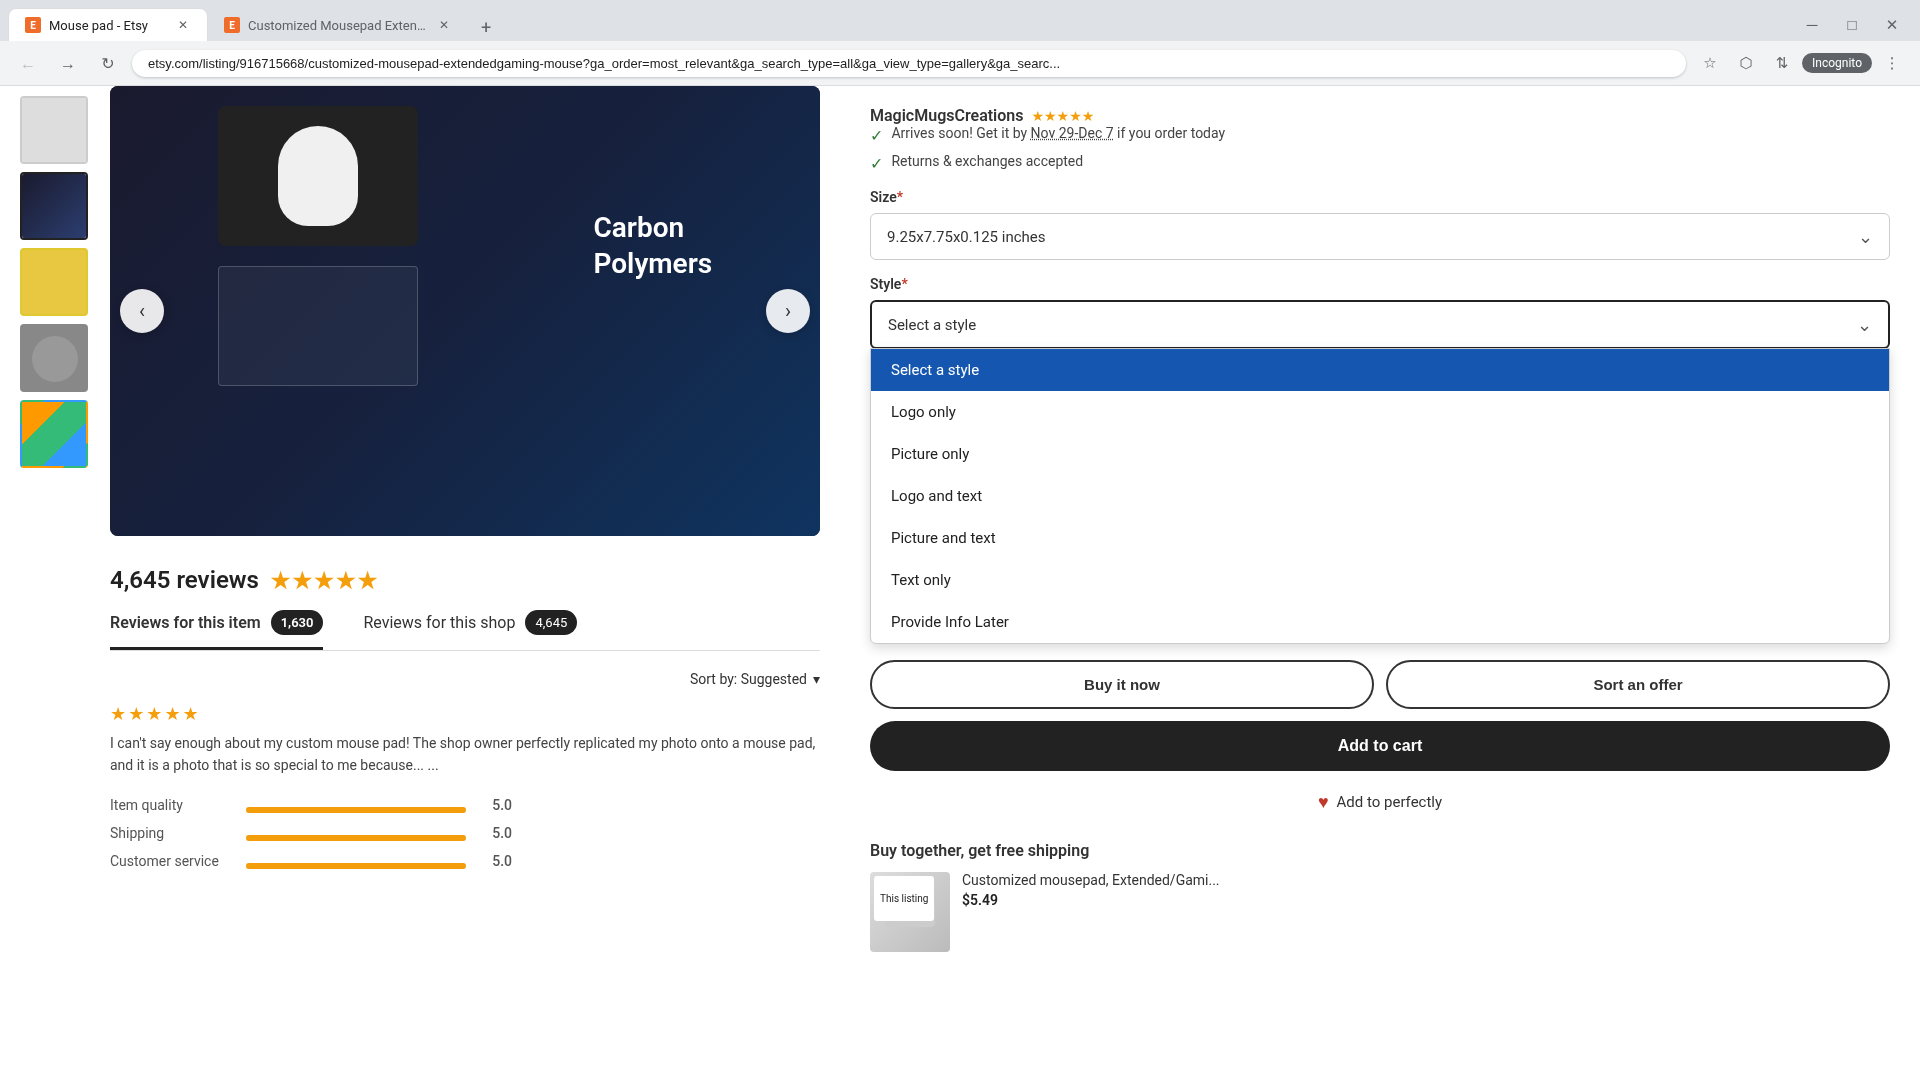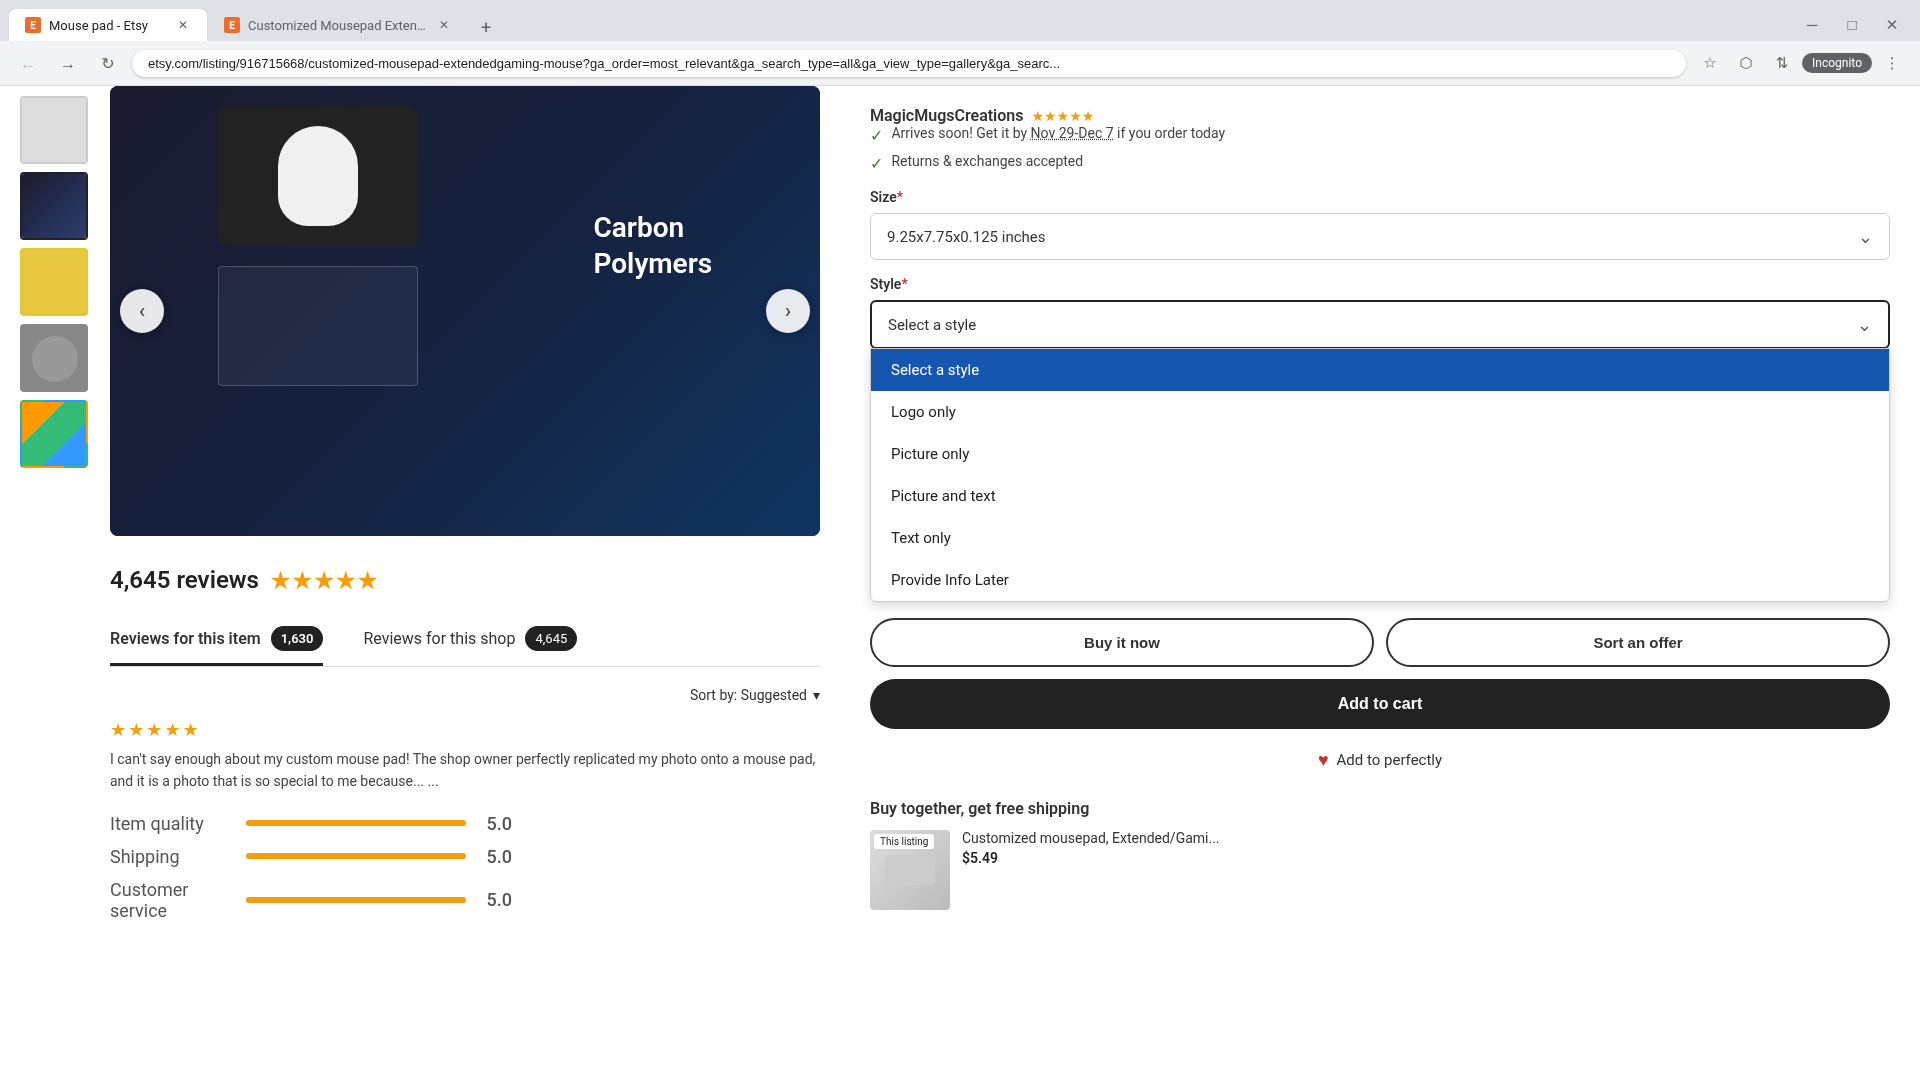--- a/index.html
+++ b/index.html
@@ -36,39 +36,39 @@
     .image-bg { position: absolute; inset: 0; background: linear-gradient(135deg, #1a1a2e 0%, #16213e 50%, #0f3460 100%); }
     .image-content { position: relative; z-index: 2; display: flex; align-items: center; justify-content: space-around; width: 100%; padding: 20px; }
     .mouse-pad-dark { width: 200px; height: 140px; background: #222; border-radius: 8px; display: flex; align-items: center; justify-content: center; }
     .mouse-white { width: 80px; height: 100px; background: #f0f0f0; border-radius: 40px 40px 30px 30px; }
     .brand-text { color: #fff; font-size: 28px; font-weight: 600; line-height: 1.3; }
     .nav-arrow { position: absolute; top: 50%; transform: translateY(-50%); width: 44px; height: 44px; background: rgba(255,255,255,0.9); border-radius: 50%; display: flex; align-items: center; justify-content: center; cursor: pointer; font-size: 20px; color: #333; box-shadow: 0 2px 8px rgba(0,0,0,0.2); z-index: 10; }
     .nav-arrow.left { left: 10px; }
     .nav-arrow.right { right: 10px; }
 
     .review-section { margin-top: 30px; padding: 0 0 0 90px; }
-    .review-count { font-size: 24px; font-weight: 600; color: #222; display: flex; align-items: center; gap: 12px; margin-bottom: 20px; }
+    .review-count { font-size: 24px; font-weight: 600; color: #222; display: flex; align-items: center; gap: 12px; margin-bottom: 4px; }
     .stars { color: #f59e0b; font-size: 22px; display: flex; gap: 2px; }
     .star { color: #f59e0b; }
 
     .review-tabs { display: flex; gap: 0; border-bottom: 1px solid #ddd; margin-bottom: 20px; }
     .review-tab { display: flex; align-items: center; gap: 10px; padding: 12px 0; margin-right: 40px; cursor: pointer; font-size: 16px; color: #333; border-bottom: 3px solid transparent; }
     .review-tab.active { border-bottom-color: #222; font-weight: 600; }
     .tab-badge { background: #222; color: #fff; border-radius: 20px; padding: 5px 10px; font-size: 13px; }
 
     .sort-bar { display: flex; justify-content: flex-end; margin-bottom: 16px; }
     .sort-select { display: flex; align-items: center; gap: 6px; font-size: 14px; color: #333; cursor: pointer; }
 
     .review-item { margin-bottom: 20px; }
     .review-stars { display: flex; gap: 2px; margin-bottom: 8px; }
     .review-text { font-size: 14px; color: #444; line-height: 1.6; }
     .review-more { color: #333; cursor: pointer; }
 
     .rating-breakdown { margin-top: 10px; }
-    .rating-row { display: flex; align-items: center; gap: 16px; margin-bottom: 12px; font-size: 18px; color: #555; }
+    .rating-row { display: flex; align-items: flex-end; gap: 16px; margin-bottom: 12px; font-size: 14px; color: #555; }
     .rating-label { width: 120px; }
     .rating-bar-container { flex: 1; max-width: 220px; height: 6px; background: #e0e0e0; border-radius: 3px; }
     .rating-bar { height: 100%; background: #f59e0b; border-radius: 3px; }
     .rating-value { width: 30px; text-align: right; font-weight: 500; }
 
     
     .right-panel { flex: 1; padding: 20px 30px; overflow: hidden; }
 
     .shop-info { display: flex; align-items: center; gap: 8px; margin-bottom: 0; }
     .shop-name { font-size: 16px; font-weight: 600; color: #333; }
@@ -299,20 +299,23 @@
           <div class="dropdown-item selected">
             <span>Select a style</span>
           </div>
           <div class="dropdown-item">
             <span>Logo only</span>
           </div>
           <div class="dropdown-item">
             <span>Picture only</span>
           </div>
           <div class="dropdown-item">
+            <span>Logo and text</span>
+          </div>
+          <div class="dropdown-item">
             <span>Picture and text</span>
           </div>
           <div class="dropdown-item">
             <span>Text only</span>
           </div>
           <div class="dropdown-item">
             <span>Provide Info Later</span>
           </div>
         </div>
       </div>
@@ -327,21 +330,21 @@
 
     <div class="collection-btn">
       <span class="heart-icon">♥</span>
       <span>Add to perfectly</span>
     </div>
 
     <div class="upsell-section">
       <div class="upsell-title">Buy together, get free shipping</div>
       <div class="upsell-item">
         <div class="upsell-img">
-          <div style="position:absolute;top:4px;left:4px;background:#fff;font-size:10px;padding:2px 6px;border-radius:3px;z-index:2;">
+          <div style="position:absolute;top:4px;left:4px;background:#fff;font-size:10px;padding:17px 6px;border-radius:3px;z-index:2;">
             <span>This listing</span>
           </div>
           <div style="width:100%;height:100%;background:linear-gradient(135deg,#ddd,#bbb);display:flex;align-items:center;justify-content:center;">
             <div style="width:50px;height:30px;background:#ccc;border-radius:4px;"></div>
           </div>
         </div>
         <div class="upsell-info">
           <div class="upsell-name">Customized mousepad, Extended/Gami...</div>
           <div class="upsell-price">$5.49</div>
         </div>

